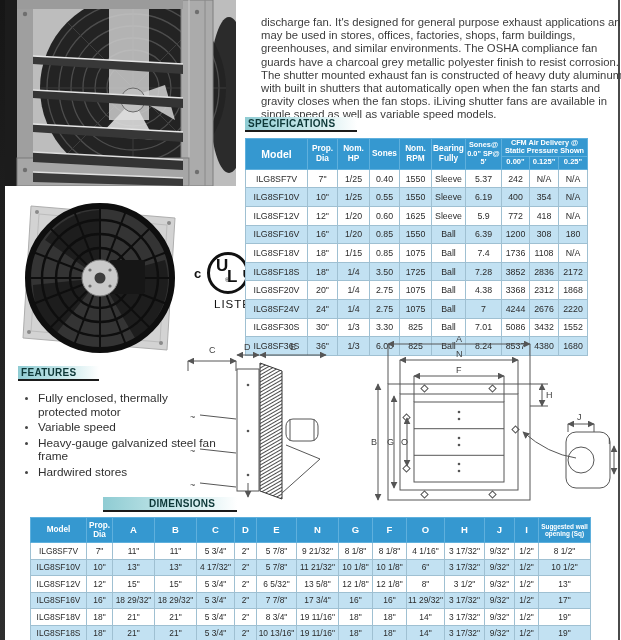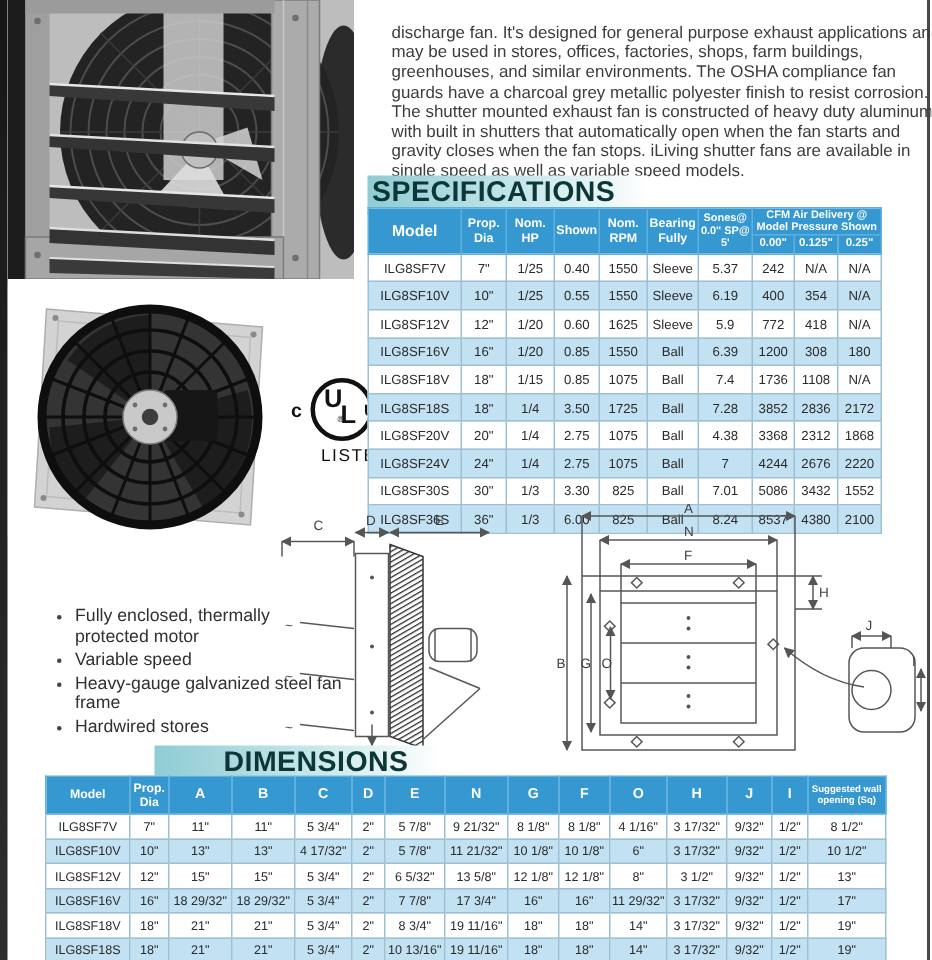--- a/index.html
+++ b/index.html
@@ -9,21 +9,21 @@
   .edge-right{position:absolute;right:1px;top:0;width:2px;height:100%;background:#4a4a4a;}
 
   .photo{position:absolute;overflow:hidden;}
   .photo1{left:5px;top:0;width:231px;height:186px;}
   .photo2{left:5px;top:190px;width:200px;height:168px;}
 
   .intro{position:absolute;left:245px;top:0;width:372px;margin:16px;
          font-size:11.3px;line-height:13.2px;color:#3c3c3c;}
   .ul-note{position:absolute;left:245px;top:103px;margin:0;font-size:11.3px;color:#3c3c3c;}
 
-  .section-heading{position:absolute;font-weight:bold;font-size:19px;color:#0d3737;
+  .section-heading{position:absolute;font-weight:bold;font-size:10px;color:#0d3737;
       background:linear-gradient(90deg,#8fccd3 0%,#c6e7ea 55%,#ffffff 100%);
       border-bottom:2px solid #1b1b1b;padding:1px 22px 1px 3px;letter-spacing:.3px;}
   .spec-heading{left:245px;top:117px;}
   .features-heading{left:18px;top:366px;}
   .dimensions-heading{left:103px;top:497px;padding-left:46px;}
 
   table.data-table{position:absolute;border-collapse:collapse;table-layout:fixed;background:#fff;
       border:1px solid #6b7f8c;}
   table.data-table th{background:#3598d0;color:#fff;border:1px solid #5fb0dd;
       font-weight:bold;padding:0;line-height:1.15;}
@@ -37,21 +37,21 @@
   .spec-table th.th-sub{font-size:7.6px;height:12px;}
   .spec-table th.th-sones{font-size:7.3px;}
   .spec-table td{height:17.6px;font-size:8.8px;}
 
   .dim-table{left:30px;top:517px;width:560px;font-size:8.4px;}
   .dim-table th{font-size:8.2px;height:24px;}
   .dim-table th.th-letter{font-size:9.5px;}
   .dim-table th.th-sugg{font-size:6.4px;}
   .dim-table td{height:15.5px;}
 
-  .features-list{position:absolute;left:20px;top:388px;width:178px;margin:16px;padding-left:14px;
+  .features-list{position:absolute;left:20px;top:388px;width:178px;margin:4px;padding-left:14px;
       font-size:11.8px;line-height:13.6px;color:#303030;}
   .features-list li{margin-bottom:2px;}
   .features-list li::marker{color:#454545;font-size:10px;}
 
   .ul-logo{position:absolute;left:194px;top:252px;width:64px;height:66px;color:#111;}
   .ul-circle{position:absolute;left:13px;top:0;width:36px;height:36px;border:3px solid #111;
       border-radius:50%;background:#fff;}
   .ul-u{position:absolute;left:6px;top:1px;font-weight:bold;font-size:17px;}
   .ul-l{position:absolute;left:17px;top:12px;font-weight:bold;font-size:17px;}
   .ul-reg{position:absolute;left:15px;top:22px;font-size:6px;}
@@ -186,25 +186,25 @@
         <col style="width:36px">
         <col style="width:28px">
       <col style="width:29px">
         <col style="width:29px">
     </colgroup>
     <thead>
       <tr>
         <th rowspan="2" class="th-model">Model</th>
         <th rowspan="2">Prop. Dia</th>
         <th rowspan="2">Nom. HP</th>
-        <th rowspan="2">Shown</th>
+        <th rowspan="2">Sones</th>
         <th rowspan="2">Nom. RPM</th>
         <th rowspan="2">Bearing Fully</th>
         <th rowspan="2" class="th-sones">Sones@ 0.0" SP@ 5'</th>
-        <th colspan="3" class="th-cfm">CFM Air Delivery @ Model Pressure Shown</th>
+        <th colspan="3" class="th-cfm">CFM Air Delivery @ Static Pressure Shown</th>
       </tr>
       <tr>
         <th class="th-sub">0.00"</th>
         <th class="th-sub">0.125"</th>
         <th class="th-sub">0.25"</th>
       </tr>
     </thead>
     <tbody id="spec-body">
         <tr>
           <td class="model-cell">ILG8SF7V</td>
@@ -317,25 +317,26 @@
         <tr>
           <td class="model-cell">ILG8SF36S</td>
           <td>36"</td>
           <td>1/3</td>
           <td>6.00</td>
           <td>825</td>
           <td>Ball</td>
           <td>8.24</td>
           <td>8537</td>
           <td>4380</td>
-          <td>2100</td>
+          <td>1680</td>
         </tr>
       </tbody>
   </table>
 
+  <div class="section-heading features-heading">FEATURES</div>
   <ul class="features-list" id="features-list">
       <li>Fully enclosed, thermally protected motor</li>
       <li>Variable speed</li>
       <li>Heavy-gauge galvanized steel fan frame</li>
       <li>Hardwired stores</li>
     </ul>
 
   <svg class="diagram diag-side" viewBox="0 0 160 164">
     <defs>
       <pattern id="hatch" width="3" height="3" patternTransform="rotate(60)" patternUnits="userSpaceOnUse">

